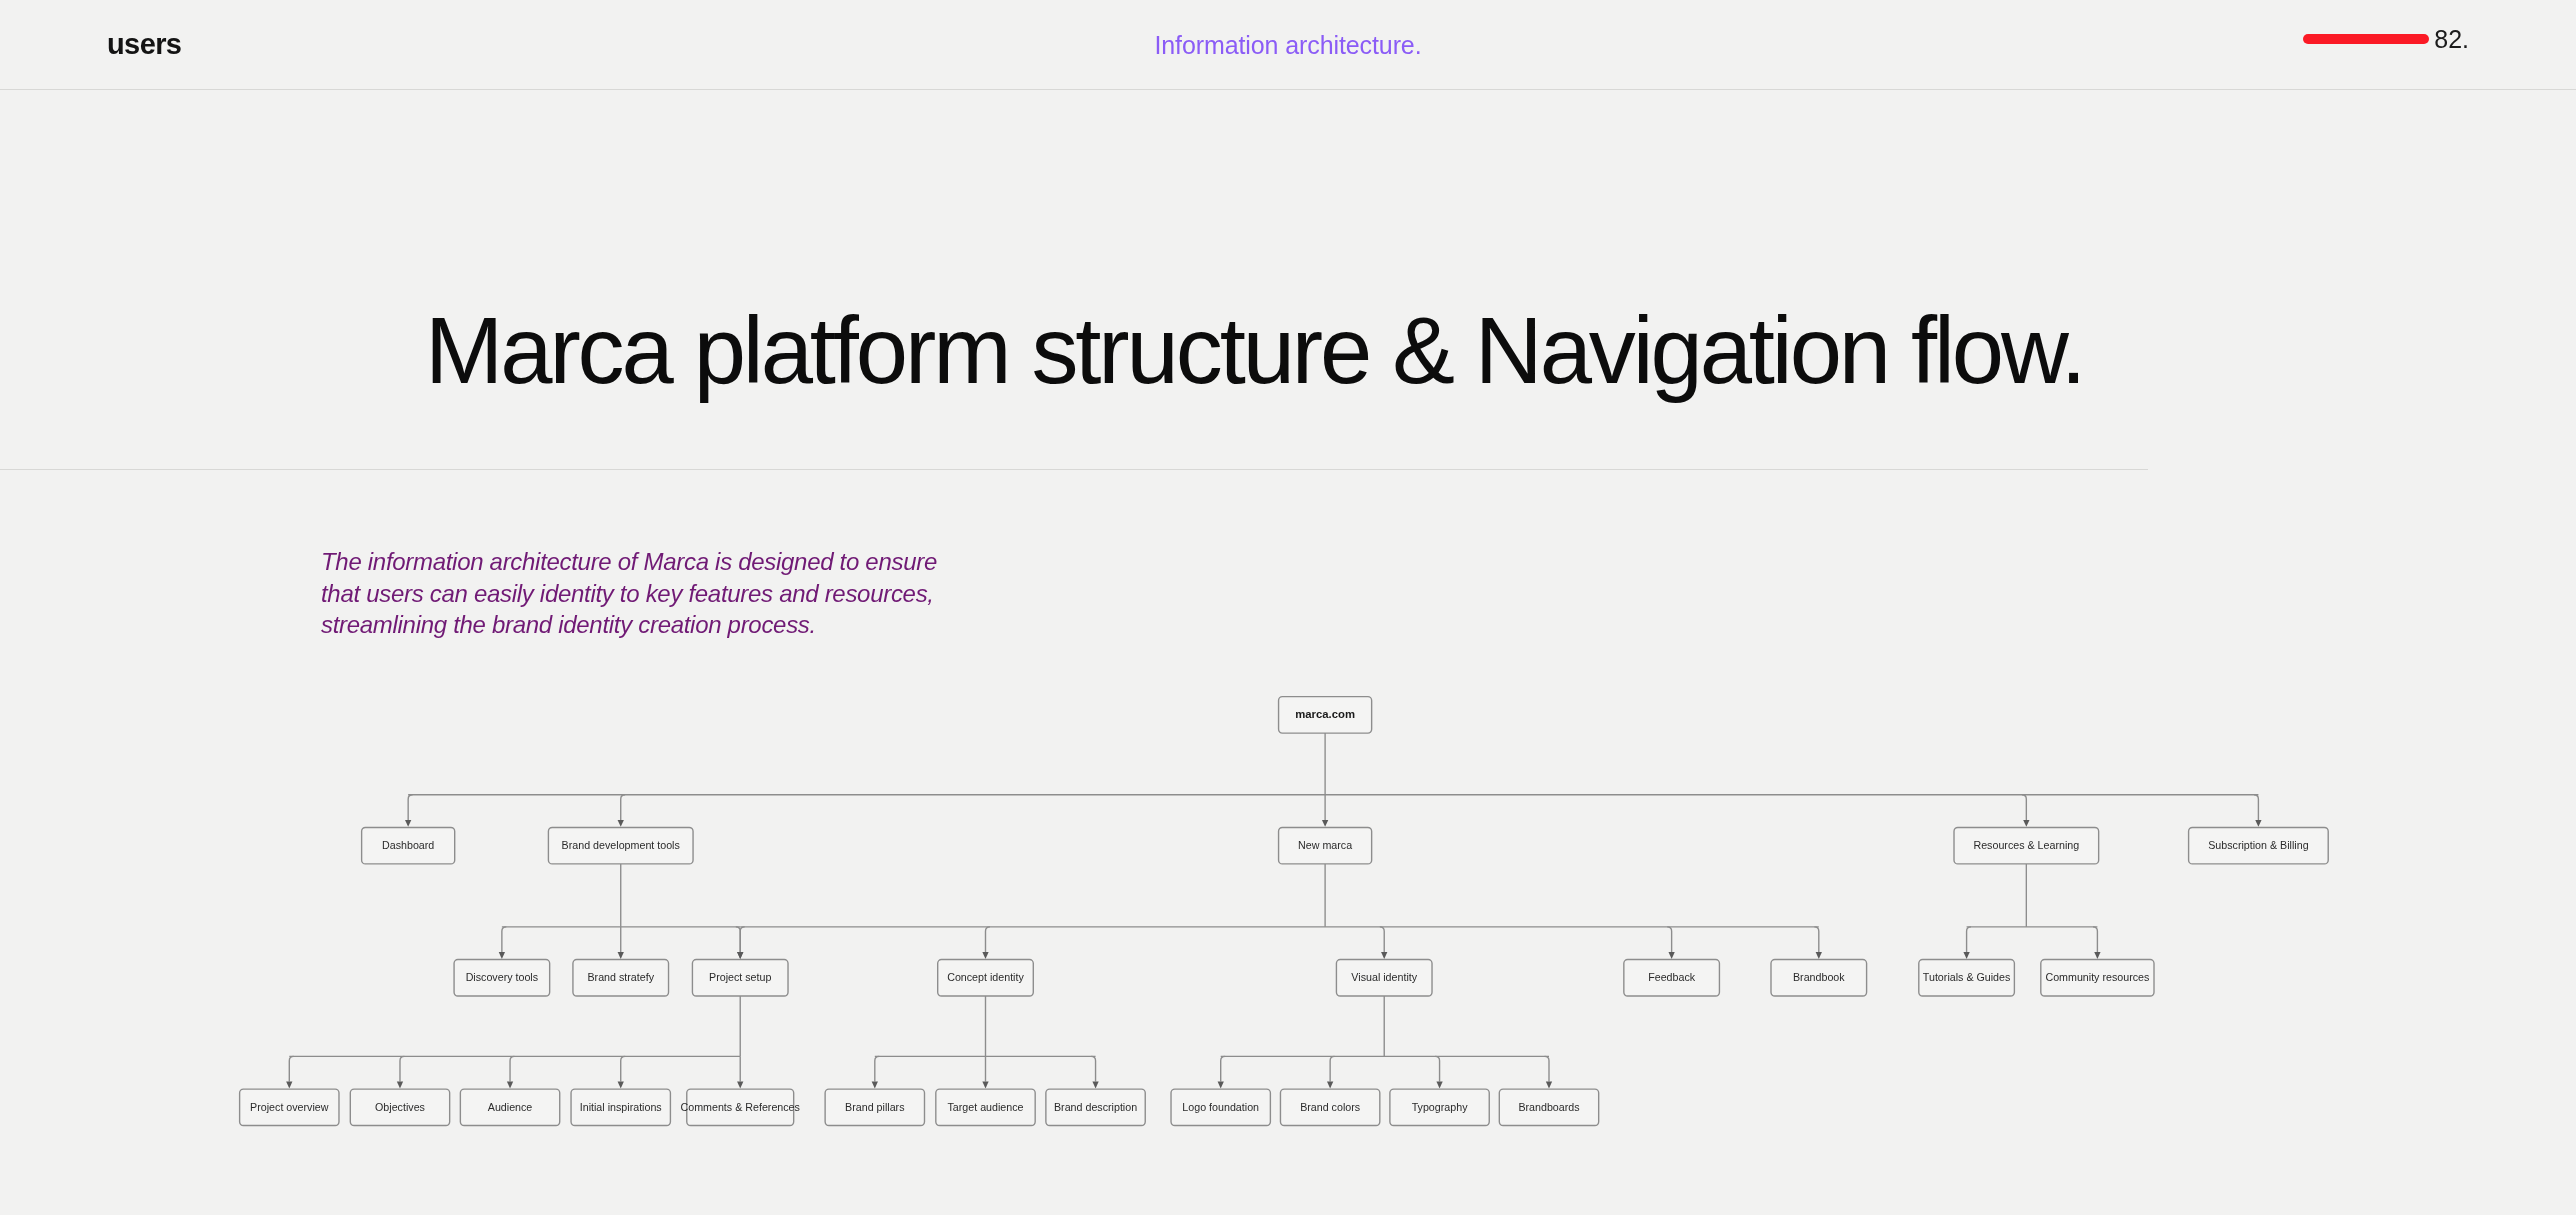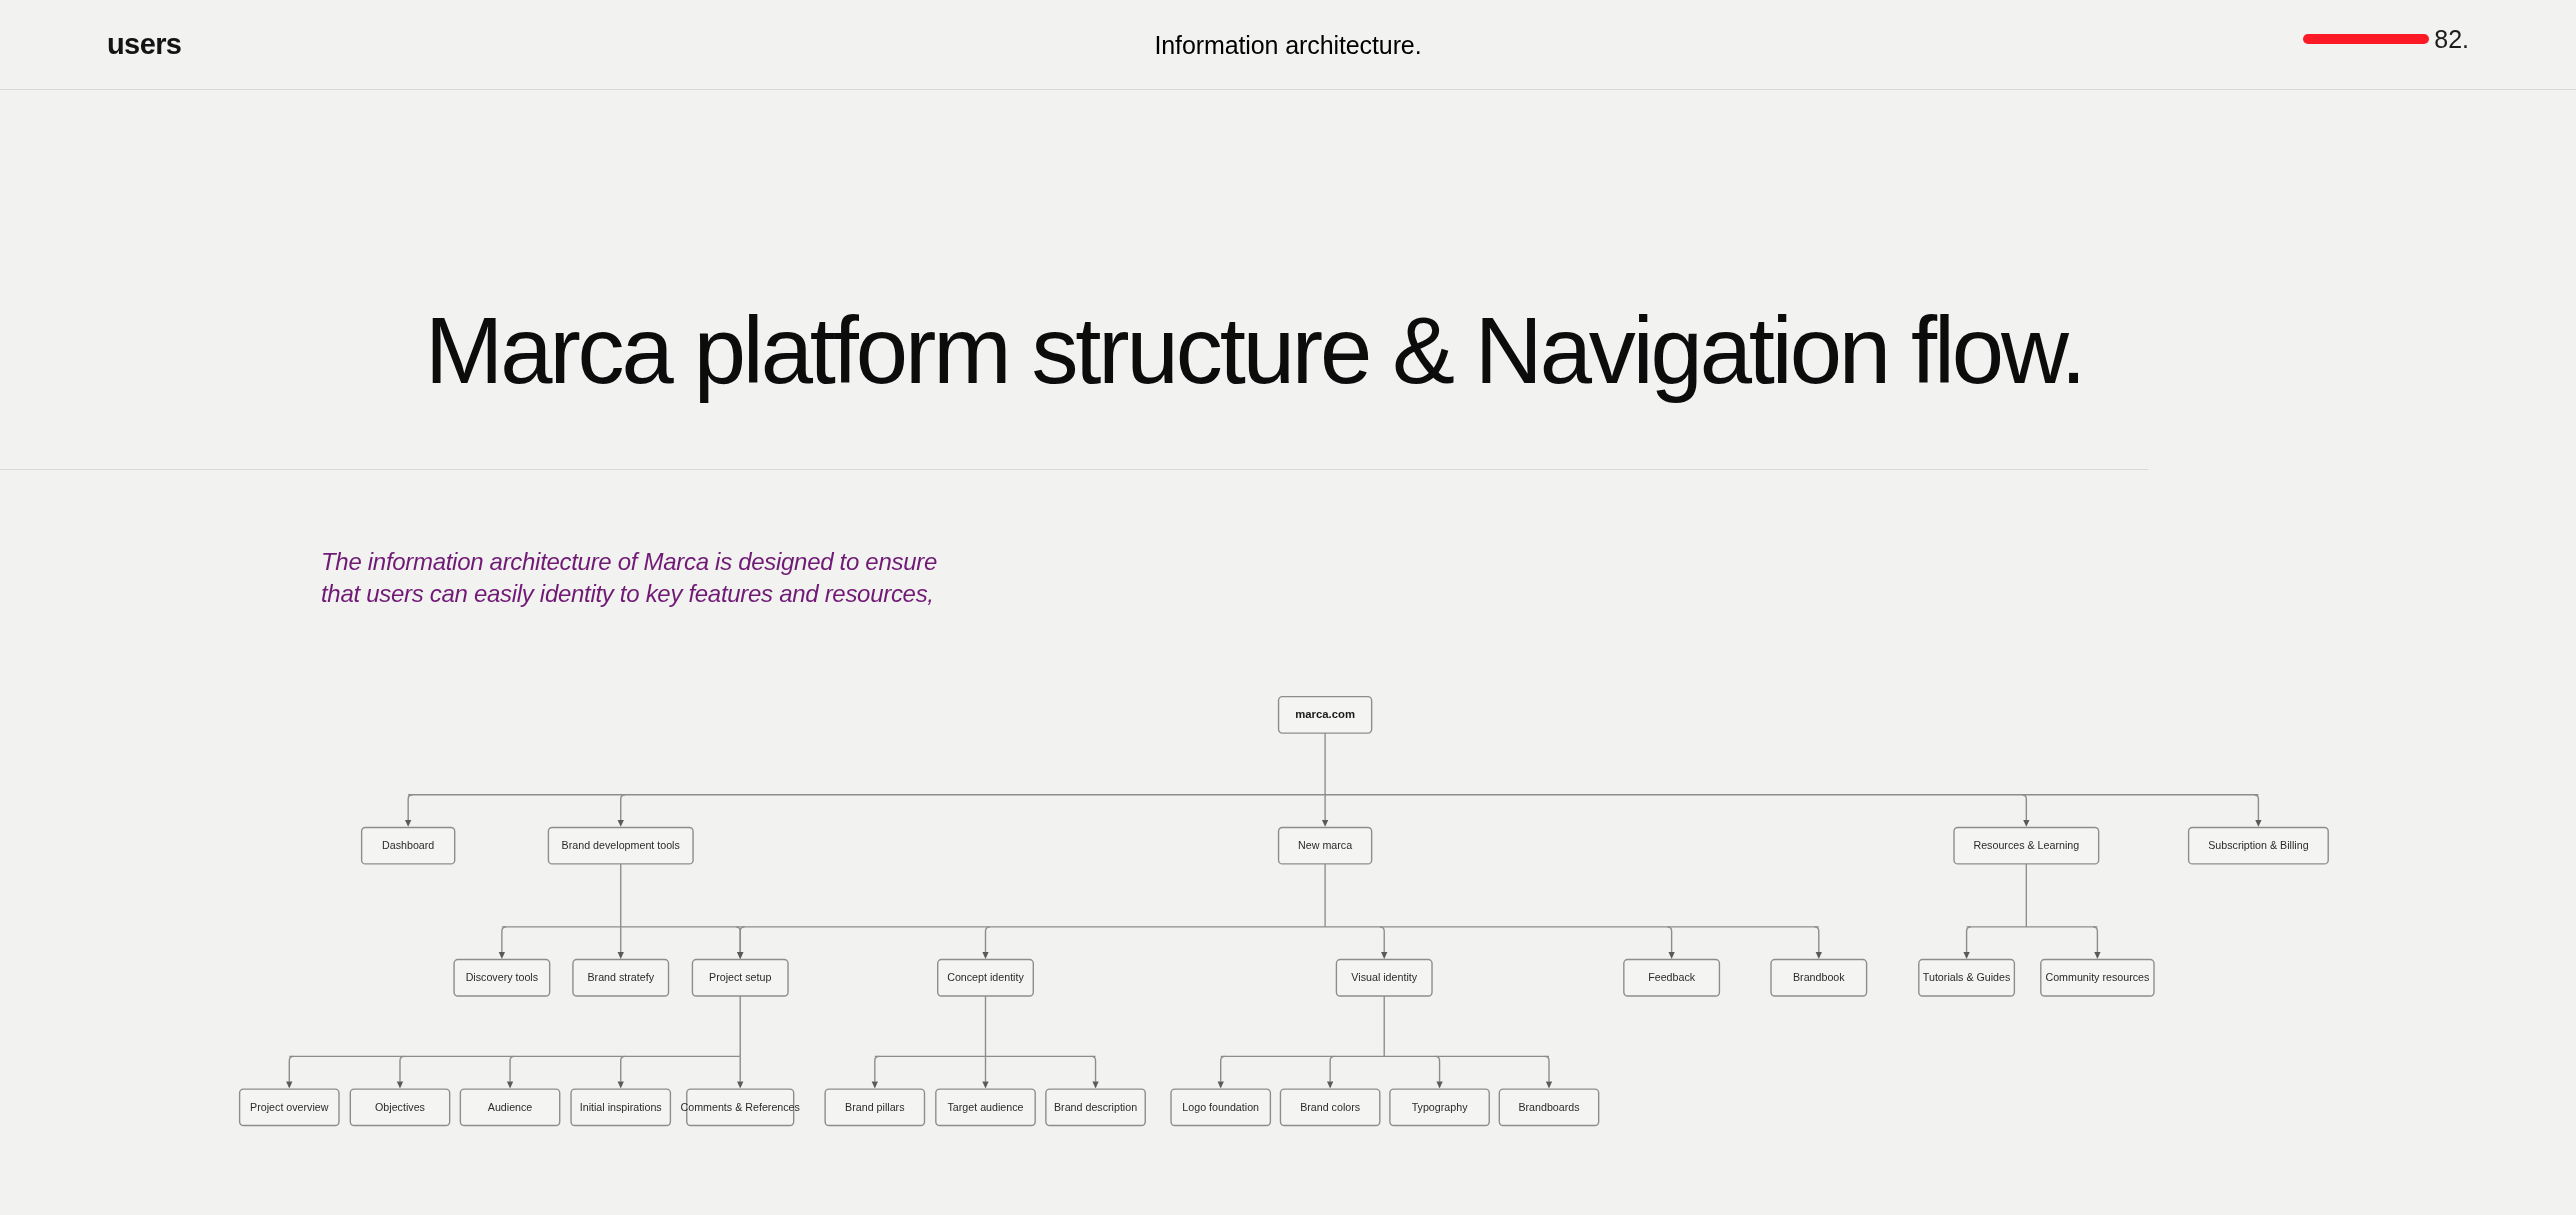--- a/index.html
+++ b/index.html
@@ -19,21 +19,21 @@
     display:flex; align-items:center;
   }
   .brand{
     position:absolute; left:107px; top:30px;
     font-size:29px; font-weight:700; letter-spacing:-0.6px;
     color:#141414; line-height:1;
   }
   .deck-title{
     position:absolute; left:0; top:0; width:2576px; height:90px;
     display:flex; align-items:center; justify-content:center;
-    font-size:25px; color:#000000; letter-spacing:-0.1px;
+    font-size:25px; color:#8b5cf6; letter-spacing:-0.1px;
   }
   .progress-wrap{
     position:absolute; right:107px; top:0; height:78px;
     display:flex; align-items:center; gap:5px;
   }
   .progress-bar{
     width:126px; height:10px; border-radius:5px; background:#fb1a25;
   }
   .page-num{ font-size:25px; color:#1c1c1c; }
 
@@ -85,20 +85,21 @@
   </div>
 </div>
 
 <div class="hero">
   <h1>Marca platform structure &amp; Navigation flow.</h1>
 </div>
 
 <div class="lede">
   <div>The information architecture of Marca is designed to ensure</div>
   <div>that users can easily identity to key features and resources,</div>
+  <div>streamlining the brand identity creation process.</div>
 </div>
 
 <div class="diagram">
   <svg id="tree-svg" width="2576" height="491" viewBox="0 0 4096 780">
       <g>
         <path class="edge" d="M2107 100 L2107 198"></path>
         <path class="edge" d="M649 198 L3591 198"></path>
         <path class="edge" d="M656 198 Q649 198 649 205 L649 238"></path>
         <path class="arrow-head" d="M644 238 L654 238 L649 249 Z"></path>
         <path class="edge" d="M994 198 Q987 198 987 205 L987 238"></path>

